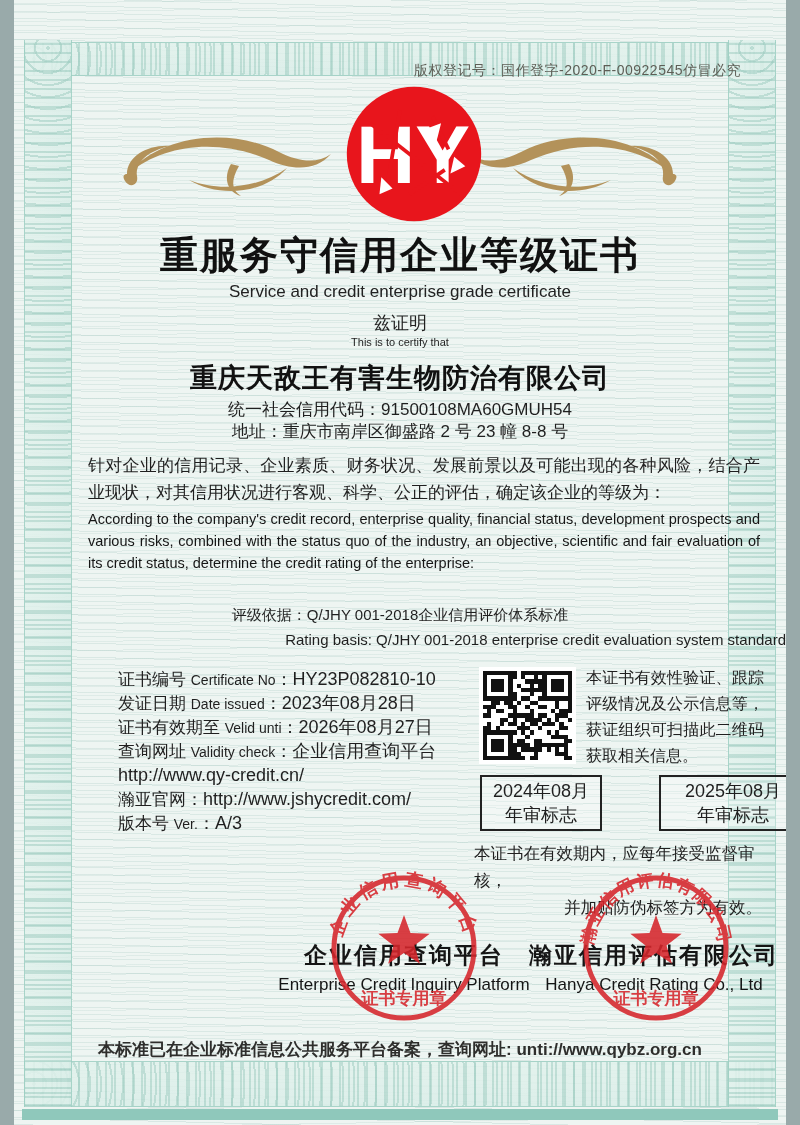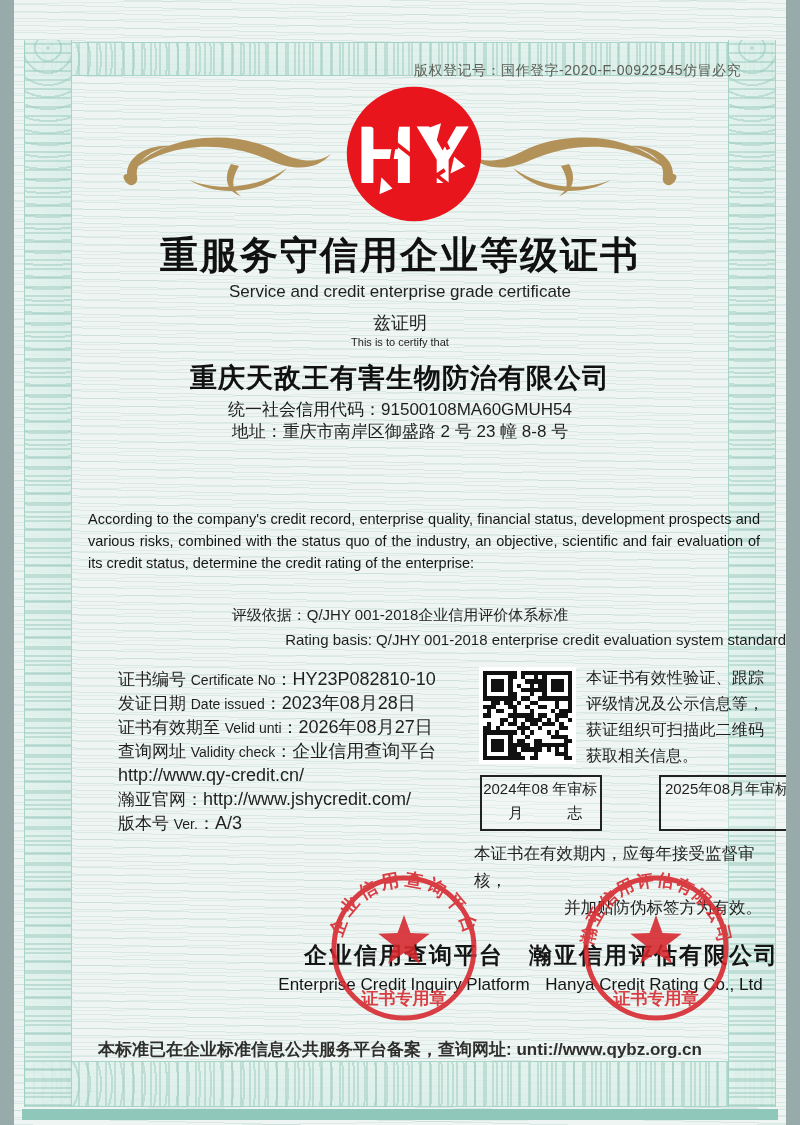--- a/index.html
+++ b/index.html
@@ -62,21 +62,21 @@
   
   .details{left:60px;top:667px;width:400px;font-size:17px;}
   .details .row{height:24px;line-height:24px;white-space:nowrap;margin-left:44px;}
   .details .en{font-size:14px;}
   .details .val{font-size:18px;}
   
   .qr-box{left:465px;top:667px;width:97px;height:97px;background:#fff;padding:4px;box-sizing:border-box;}
   .qr-box svg{width:100%;height:100%;}
   .qr-note{left:572px;top:665px;width:178px;font-size:16px;line-height:26px;text-align:justify;}
   .audit-box{top:775px;height:52px;border:2px solid #222;background:rgba(255,255,255,.25);
-    display:flex;flex-direction:row;justify-content:flex-end;text-align:center;font-size:15px;line-height:24px;}
+    display:flex;flex-direction:column;justify-content:center;text-align:center;font-size:18px;line-height:24px;}
   .audit-1{left:466px;width:118px;}
   .audit-2{left:598px;width:144px;margin-left:47px;}
   .supervision{left:460px;top:840px;width:288px;font-size:16.5px;line-height:27px;}
   .supervision .l2{text-align:right;}
   
   .seal{width:160px;height:160px;opacity:.88;}
   .seal-1{left:310px;top:868px;}
   .seal-2{left:562px;top:868px;}
   .sig{width:300px;text-align:center;}
   .sig-1{left:240px;top:940px;}
@@ -133,20 +133,21 @@
   </svg>
 
   <div class="abs ctr title-cn">重服务守信用企业等级证书</div>
   <div class="abs ctr title-en">Service and credit enterprise grade certificate</div>
   <div class="abs ctr certify-cn">兹证明</div>
   <div class="abs ctr certify-en">This is to certify that</div>
   <div class="abs ctr company">重庆天敌王有害生物防治有限公司</div>
   <div class="abs ctr code-line">统一社会信用代码：91500108MA60GMUH54</div>
   <div class="abs ctr addr-line">地址：重庆市南岸区御盛路 2 号 23 幢 8-8 号</div>
 
+  <div class="abs para para-cn">针对企业的信用记录、企业素质、财务状况、发展前景以及可能出现的各种风险，结合产业现状，对其信用状况进行客观、科学、公正的评估，确定该企业的等级为：</div>
   <div class="abs para para-en">According to the company's credit record, enterprise quality, financial status, development prospects and various risks, combined with the status quo of the industry, an objective, scientific and fair evaluation of its credit status, determine the credit rating of the enterprise:</div>
   <div class="abs ctr basis-cn">评级依据：Q/JHY 001-2018企业信用评价体系标准</div>
   <div class="abs ctr basis-en">Rating basis: Q/JHY 001-2018 enterprise credit evaluation system standard</div>
 
   <div class="abs details">
     <div class="row">
       <span class="cn">证书编号</span>
       <span class="en">Certificate No</span><span>：</span><span class="val">HY23P082810-10</span>
     </div>
     <div class="row">

